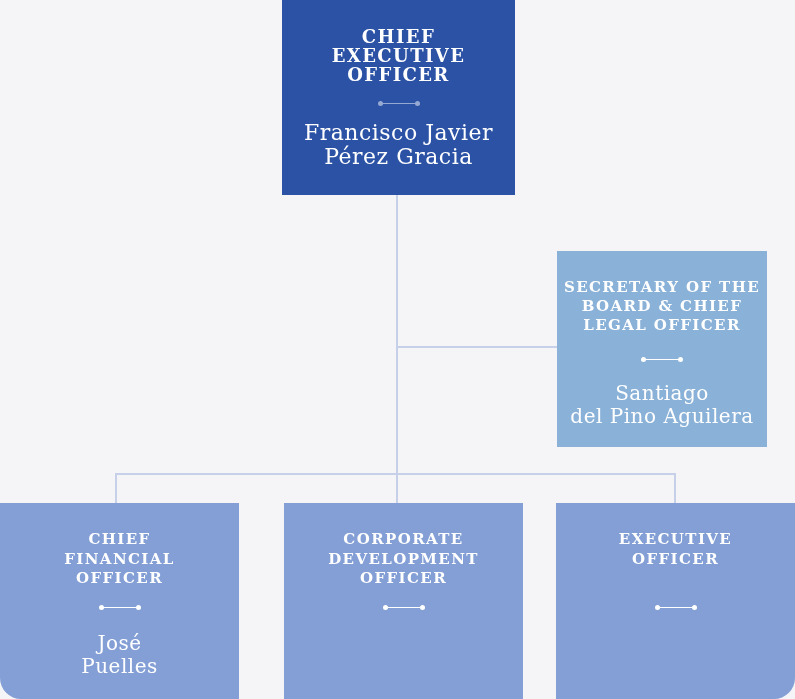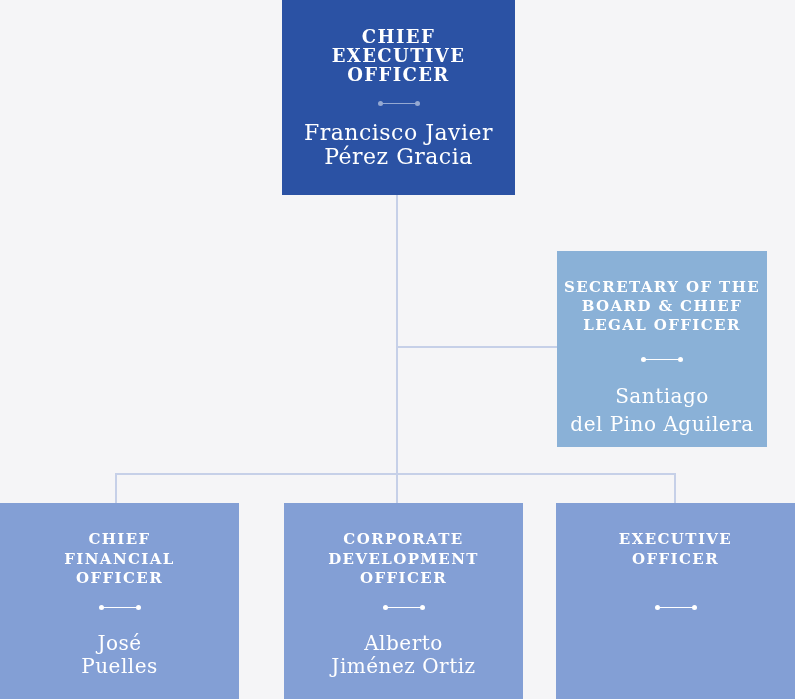--- a/index.html
+++ b/index.html
@@ -7,20 +7,21 @@
     padding: 0;
     background: #f5f5f7;
   }
   .canvas {
     position: relative;
     width: 795px;
     height: 699px;
     background: var(--background, #f5f5f7);
     overflow: hidden;
     font-family: "DejaVu Serif", serif;
+    border-radius: 21px;
   }
 
   
   .connector {
     position: absolute;
     background: var(--connector, #c6d0e8);
   }
   .c-main-vertical   { left: 396px; top: 195px; width: 2px;   height: 308px; }
   .c-secretary-branch{ left: 396px; top: 346px; width: 161px; height: 2px; }
   .c-children-bar    { left: 115px; top: 473px; width: 561px; height: 2px; }
@@ -78,21 +79,21 @@
   .node.ceo .node-name  { font-size: 22px; line-height: 24px; }
 
   
   .node.secretary {
     left: 557px; top: 251px; width: 210px; height: 196px;
     background: var(--secretary-box, #8ab1d7);
     padding-top: 27px;
   }
   .node.secretary .node-title { font-size: 15px; line-height: 19px; min-height: 57px; }
   .node.secretary .ornament   { margin: 22px 0 20px 0; }
-  .node.secretary .node-name  { font-size: 20px; line-height: 28px; }
+  .node.secretary .node-name  { font-size: 20px; line-height: 23px; }
 
   
   .node.officer {
     top: 503px; width: 239px; height: 196px;
     background: var(--officer-box, #839fd5);
     padding-top: 27px;
   }
   .node.cfo { left: 0; }
   .node.cdo { left: 284px; }
   .node.coo { left: 556px; }
@@ -152,22 +153,20 @@
 
   <div class="node officer cdo">
     <div class="node-title">CORPORATE
 DEVELOPMENT
 OFFICER</div>
     <div class="ornament">
       <span class="dot"></span>
         <span class="bar"></span>
         <span class="dot"></span>
     </div>
-    <div class="node-name">Alberto
-Jiménez Ortiz</div>
   </div>
 
   <div class="node officer coo">
     <div class="node-title">EXECUTIVE
 OFFICER</div>
     <div class="ornament">
       <span class="dot"></span>
         <span class="bar"></span>
         <span class="dot"></span>
     </div>

